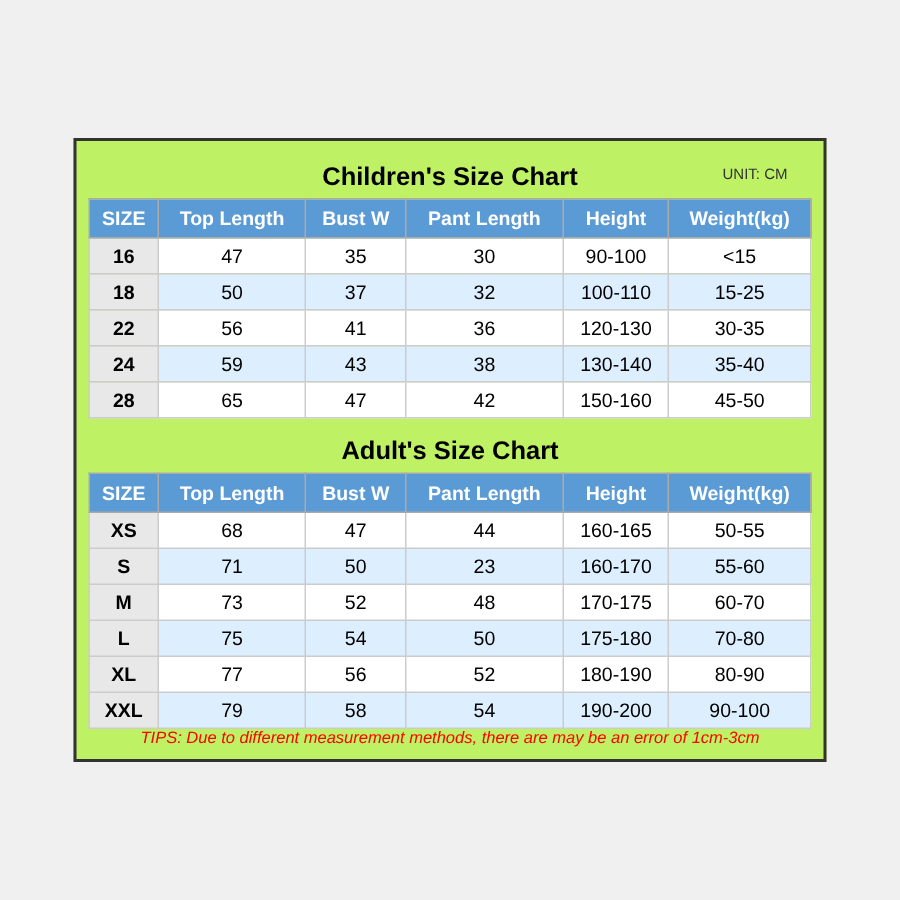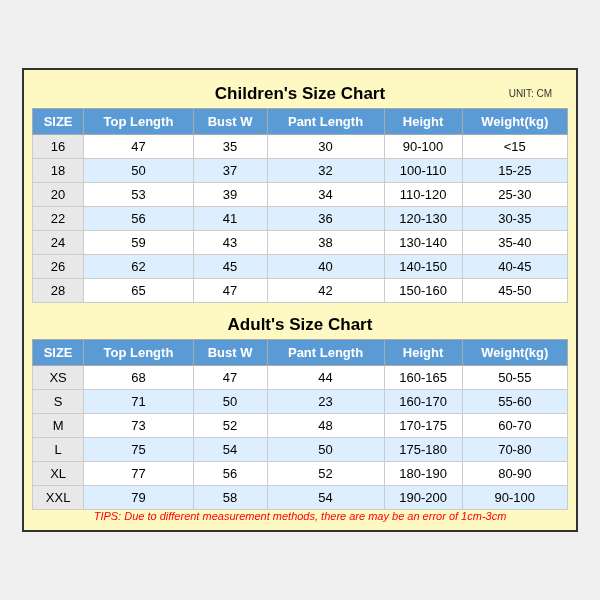--- a/index.html
+++ b/index.html
@@ -5,23 +5,23 @@
     * { margin: 0; padding: 0; box-sizing: border-box; }
     body {
       background: #f0f0f0;
       display: flex;
       justify-content: center;
       align-items: center;
       min-height: 600px;
       font-family: Arial, sans-serif;
     }
     .chart-container {
-      background: #fef9c3;
+      background: #bef264;
       border: 2px solid #333;
-      width: 556px;
+      width: 502px;
       padding: 8px;
     }
     .section-title-row {
       display: flex;
       justify-content: center;
       align-items: center;
       position: relative;
       padding: 6px 0 4px 0;
     }
     .section-title {
@@ -55,21 +55,21 @@
       padding: 4px 3px;
       border: 1px solid #ccc;
     }
     table tr:nth-child(odd) td {
       background: #fff;
     }
     table tr:nth-child(even) td {
       background: #ddeeff;
     }
     .size-col {
-      font-weight: normal;
+      font-weight: bold;
       background: #e8e8e8 !important;
     }
     .divider {
       height: 6px;
     }
     .tips {
       text-align: center;
       color: red;
       font-size: 11px;
       margin-top: 0;
@@ -109,50 +109,34 @@
         </tr>
         <tr>
           <td class="size-col">18</td>
           <td>50</td>
           <td>37</td>
           <td>32</td>
           <td>100-110</td>
           <td>15-25</td>
         </tr>
         <tr>
-          <td class="size-col">20</td>
-          <td>53</td>
-          <td>39</td>
-          <td>34</td>
-          <td>110-120</td>
-          <td>25-30</td>
-        </tr>
-        <tr>
           <td class="size-col">22</td>
           <td>56</td>
           <td>41</td>
           <td>36</td>
           <td>120-130</td>
           <td>30-35</td>
         </tr>
         <tr>
           <td class="size-col">24</td>
           <td>59</td>
           <td>43</td>
           <td>38</td>
           <td>130-140</td>
           <td>35-40</td>
-        </tr>
-        <tr>
-          <td class="size-col">26</td>
-          <td>62</td>
-          <td>45</td>
-          <td>40</td>
-          <td>140-150</td>
-          <td>40-45</td>
         </tr>
         <tr>
           <td class="size-col">28</td>
           <td>65</td>
           <td>47</td>
           <td>42</td>
           <td>150-160</td>
           <td>45-50</td>
         </tr>
       </tbody>

